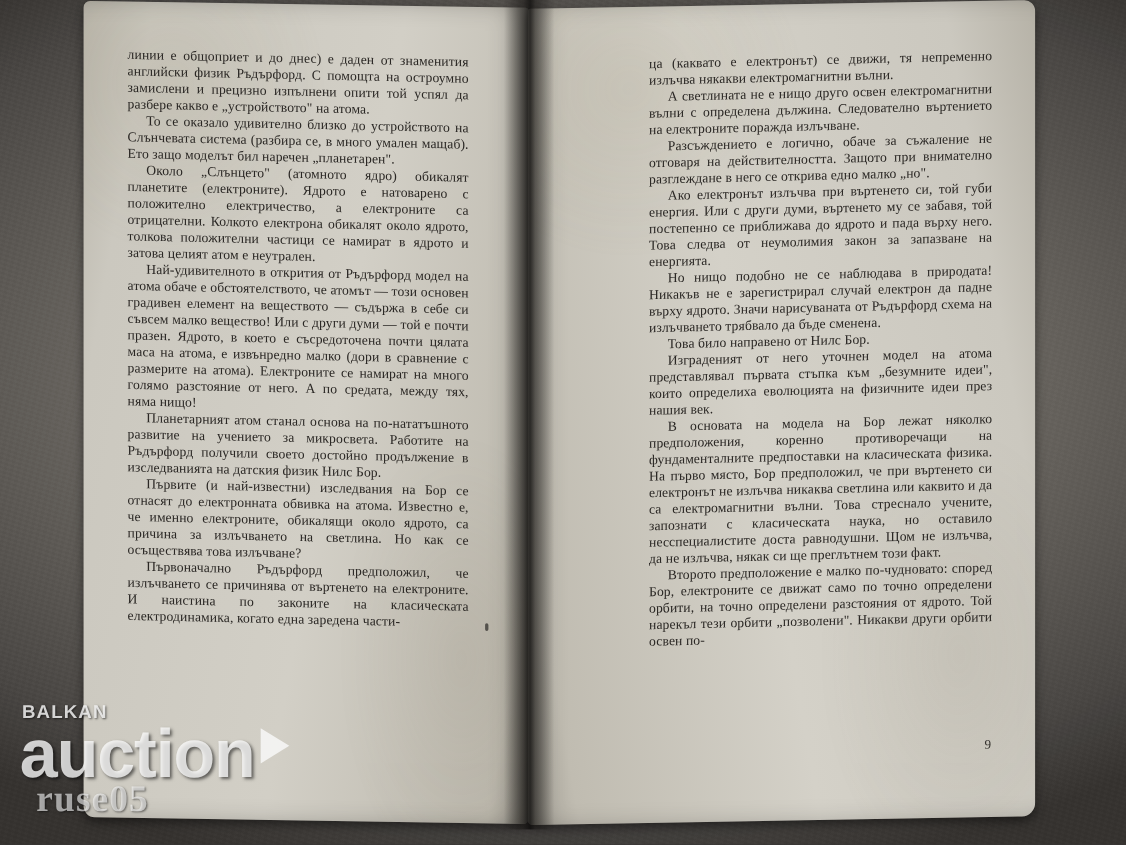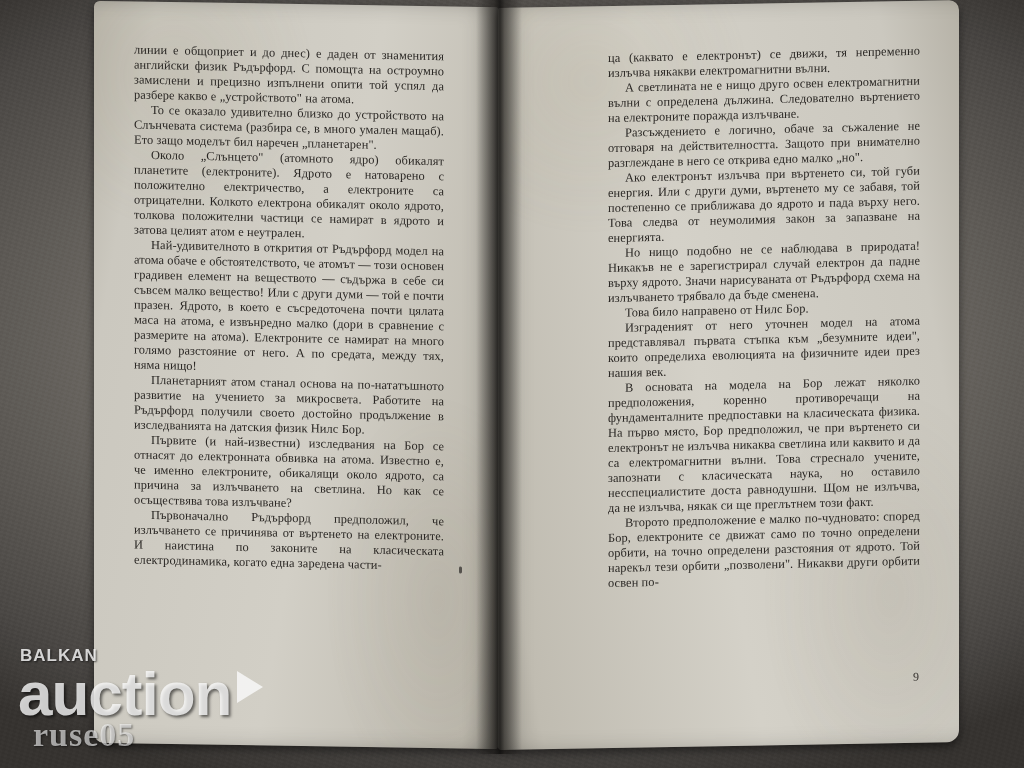--- a/index.html
+++ b/index.html
@@ -29,21 +29,21 @@
     opacity: .20;
     background-image:
       repeating-linear-gradient(18deg, rgba(255,255,255,.05) 0 2px, rgba(0,0,0,.05) 2px 4px),
       repeating-linear-gradient(103deg, rgba(255,255,255,.04) 0 3px, rgba(0,0,0,.04) 3px 6px);
     pointer-events: none;
   }
 
   
   .book {
     position: absolute;
-    left: 94px;
+    left: 76px;
     top: 4px;
     width: 865px;
     height: 742px;
     padding-left: 48px;
   }
   .page {
     position: absolute;
     top: 0;
     height: 100%;
     background: #c9c6bd;
@@ -122,21 +122,21 @@
     height: 7px;
     background: #3b3835;
     border-radius: 2px;
     opacity: .8;
   }
 
   
   .watermark {
     position: absolute;
     left: 18px;
-    bottom: 14px;
+    bottom: 22px;
     pointer-events: none;
     user-select: none;
   }
   .wm-balkan {
     font-family: "Liberation Sans", sans-serif;
     font-weight: bold;
     font-size: 17px;
     letter-spacing: 1px;
     color: rgba(250,250,250,.82);
     text-shadow: 1px 1px 2px rgba(0,0,0,.6);

